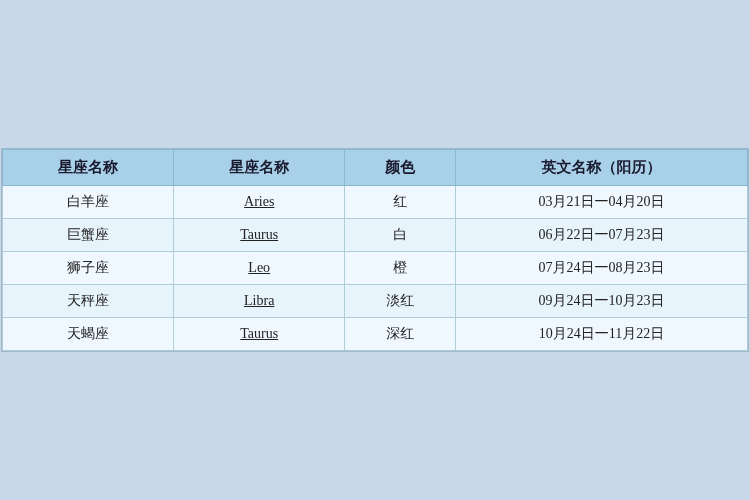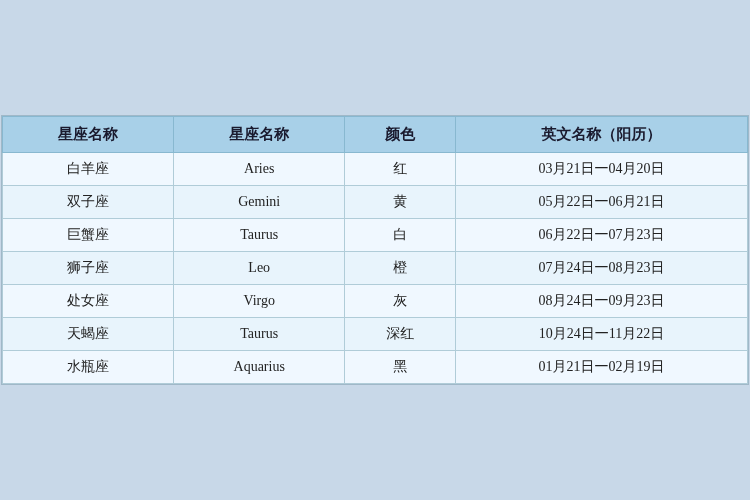--- a/index.html
+++ b/index.html
@@ -58,20 +58,21 @@
       font-size: 14px;
       color: #222;
     }
 
     tbody td:first-child {
       font-size: 14px;
     }
 
     tbody td:nth-child(2) {
       font-style: normal;
+      text-decoration: underline;
     }
   </style>
 </head>
 <body>
 
 <div class="table-container">
   <table>
     <thead>
       <tr>
         <th>星座名称</th>
@@ -81,50 +82,38 @@
       </tr>
     </thead>
     <tbody id="table-body">
     <tr>
           <td>白羊座</td>
           <td>Aries</td>
           <td>红</td>
           <td>03月21日一04月20日</td>
         </tr>
         <tr>
-          <td>双子座</td>
-          <td>Gemini</td>
-          <td>黄</td>
-          <td>05月22日一06月21日</td>
-        </tr>
-        <tr>
           <td>巨蟹座</td>
           <td>Taurus</td>
           <td>白</td>
           <td>06月22日一07月23日</td>
         </tr>
         <tr>
           <td>狮子座</td>
           <td>Leo</td>
           <td>橙</td>
           <td>07月24日一08月23日</td>
         </tr>
         <tr>
-          <td>处女座</td>
-          <td>Virgo</td>
-          <td>灰</td>
-          <td>08月24日一09月23日</td>
+          <td>天秤座</td>
+          <td>Libra</td>
+          <td>淡红</td>
+          <td>09月24日一10月23日</td>
         </tr>
         <tr>
           <td>天蝎座</td>
           <td>Taurus</td>
           <td>深红</td>
           <td>10月24日一11月22日</td>
         </tr>
-        <tr>
-          <td>水瓶座</td>
-          <td>Aquarius</td>
-          <td>黑</td>
-          <td>01月21日一02月19日</td>
-        </tr>
       </tbody>
   </table>
 </div>
 
 </body></html>

